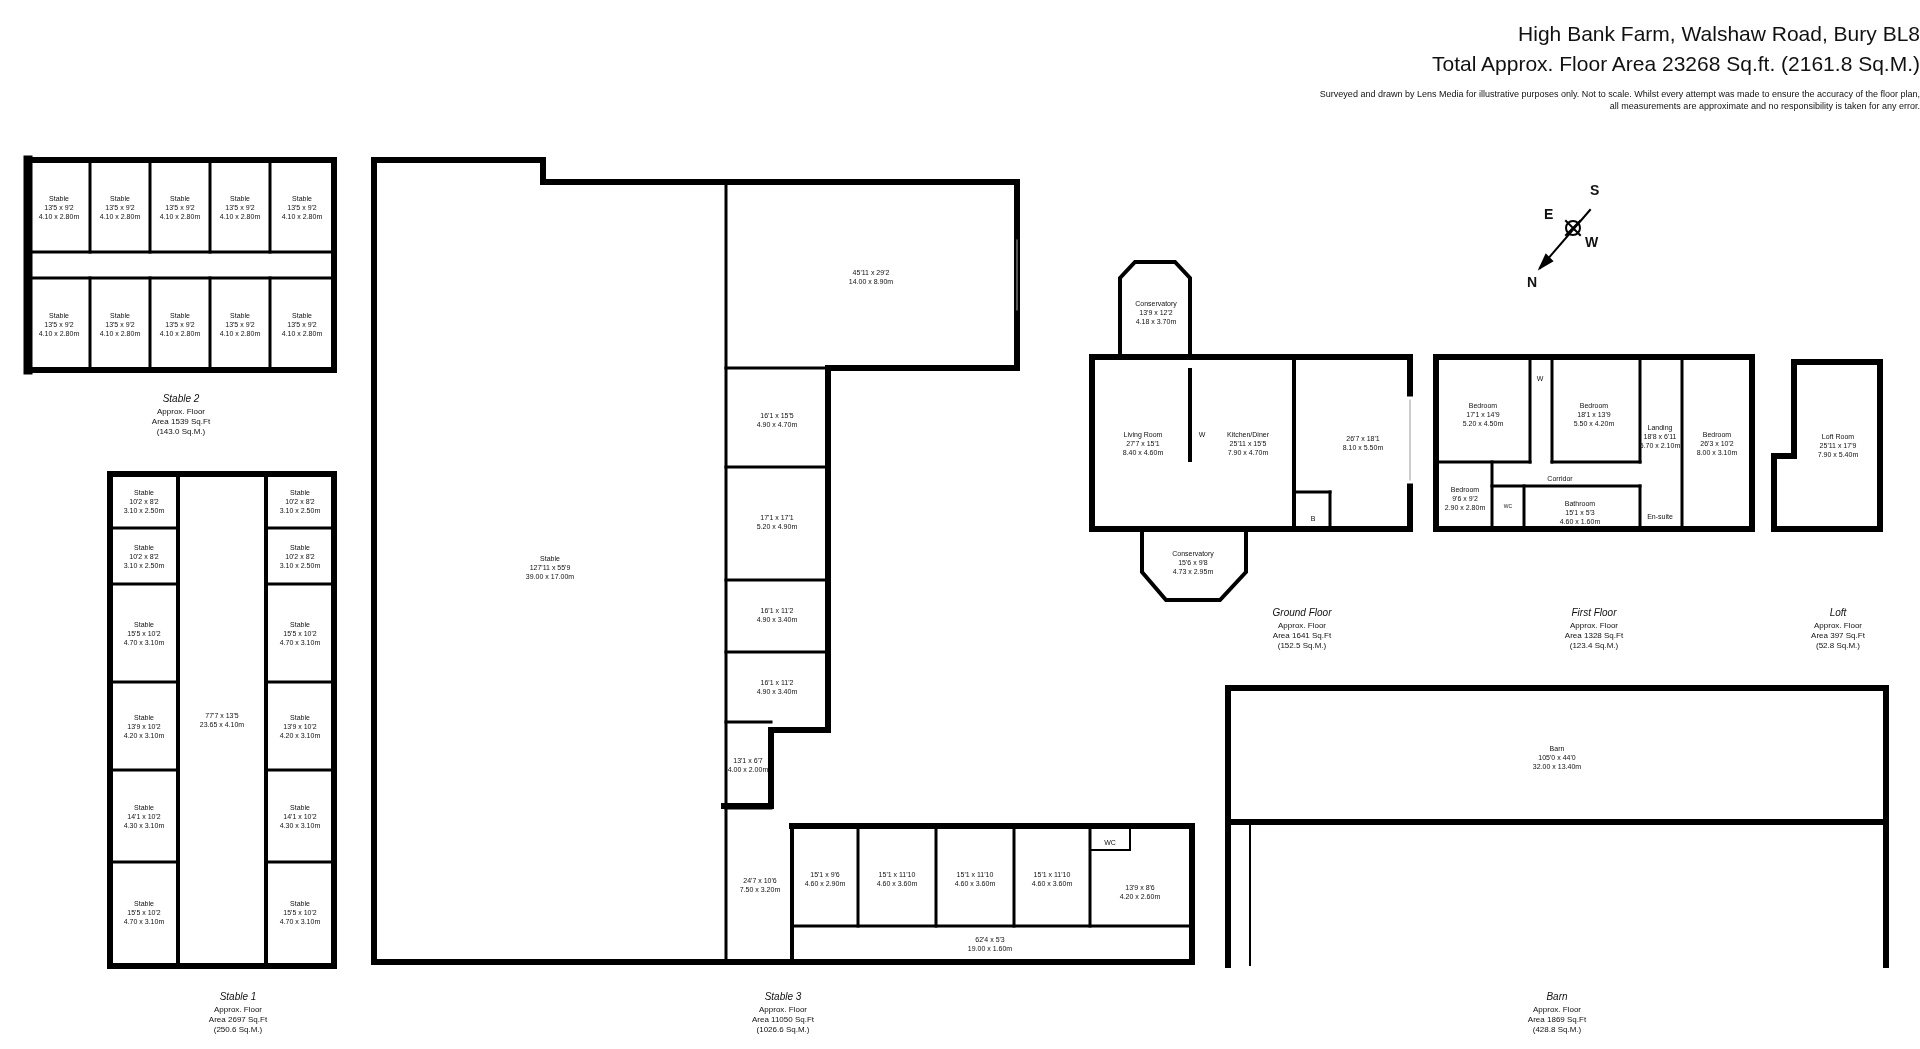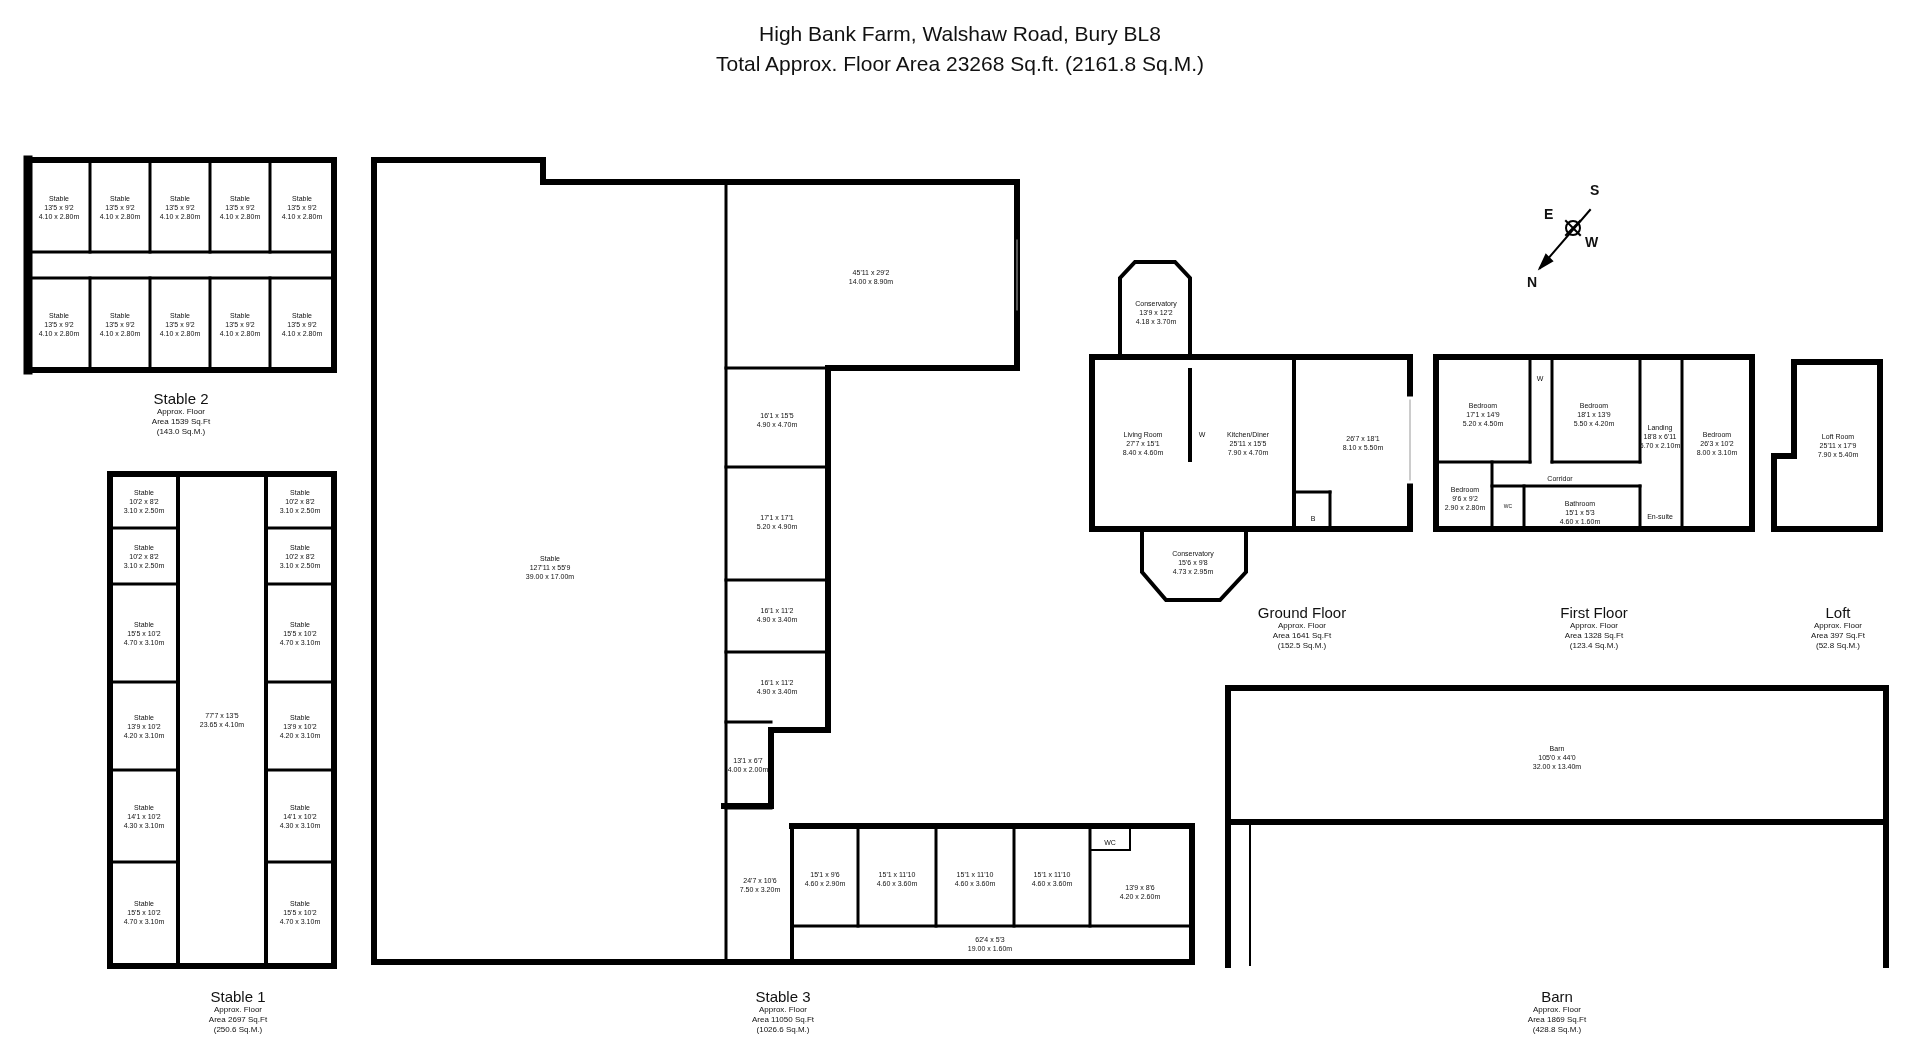--- a/index.html
+++ b/index.html
@@ -1,32 +1,34 @@
 <!DOCTYPE html>
 <html><head>
 <meta charset="utf-8">
 <style>
   html,body{margin:0;padding:0;background:#fff;}
   body{width:1920px;height:1049px;position:relative;overflow:hidden;font-family:"Liberation Sans",sans-serif;color:#111;}
-  .hdr{position:absolute;left:0;width:1920px;text-align:center;}
+  .hdr{position:absolute;left:0;width:1920px;text-align:right;}
   .t1{top:22px;font-size:21px;}
   .t2{top:52px;font-size:21px;}
   .disc{top:88px;font-size:9px;line-height:12px;}
   svg.plan{position:absolute;left:0;top:0;}
   .lbl{position:absolute;text-align:center;font-size:7px;line-height:9px;transform:translate(-50%,-50%);white-space:nowrap;}
   .cap{position:absolute;text-align:center;font-size:8px;line-height:10px;transform:translateX(-50%);white-space:nowrap;}
-  .cap .nm{font-size:15px;display:block;margin-bottom:3px;}
+  .cap .nm{font-size:10px;display:block;margin-bottom:3px;font-style:italic;}
   .compass{position:absolute;font-weight:bold;font-size:14px;}
 </style>
 </head>
 <body>
 
 <div class="hdr t1">High Bank Farm, Walshaw Road, Bury BL8</div>
 <div class="hdr t2">Total Approx. Floor Area 23268 Sq.ft. (2161.8 Sq.M.)</div>
 <div class="hdr disc">
+  <div>Surveyed and drawn by Lens Media for illustrative purposes only. Not to scale. Whilst every attempt was made to ensure the accuracy of the floor plan,</div>
+  <div>all measurements are approximate and no responsibility is taken for any error.</div>
 </div>
 
 <svg class="plan" width="1920" height="1049">
   <g stroke="#000" fill="none" stroke-linecap="square">
 
     <g>
       <rect x="28" y="160" width="306" height="210" stroke-width="6"></rect>
       <line x1="28" y1="160" x2="28" y2="370" stroke-width="9"></line>
       <line x1="30" y1="252" x2="334" y2="252" stroke-width="3"></line>
       <line x1="30" y1="278" x2="334" y2="278" stroke-width="3"></line>

